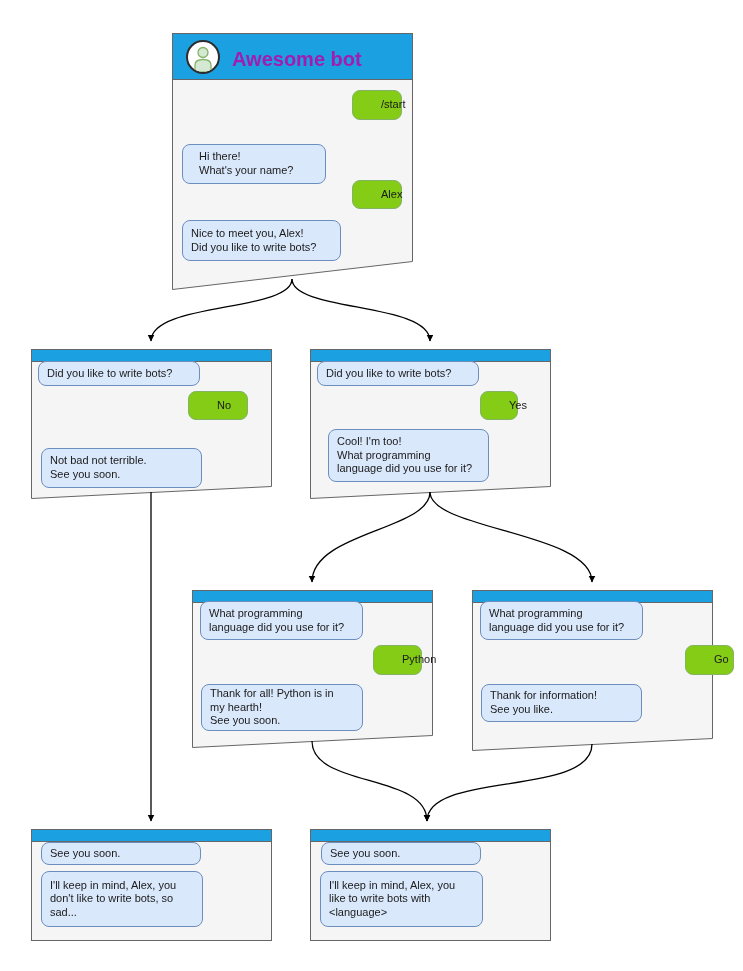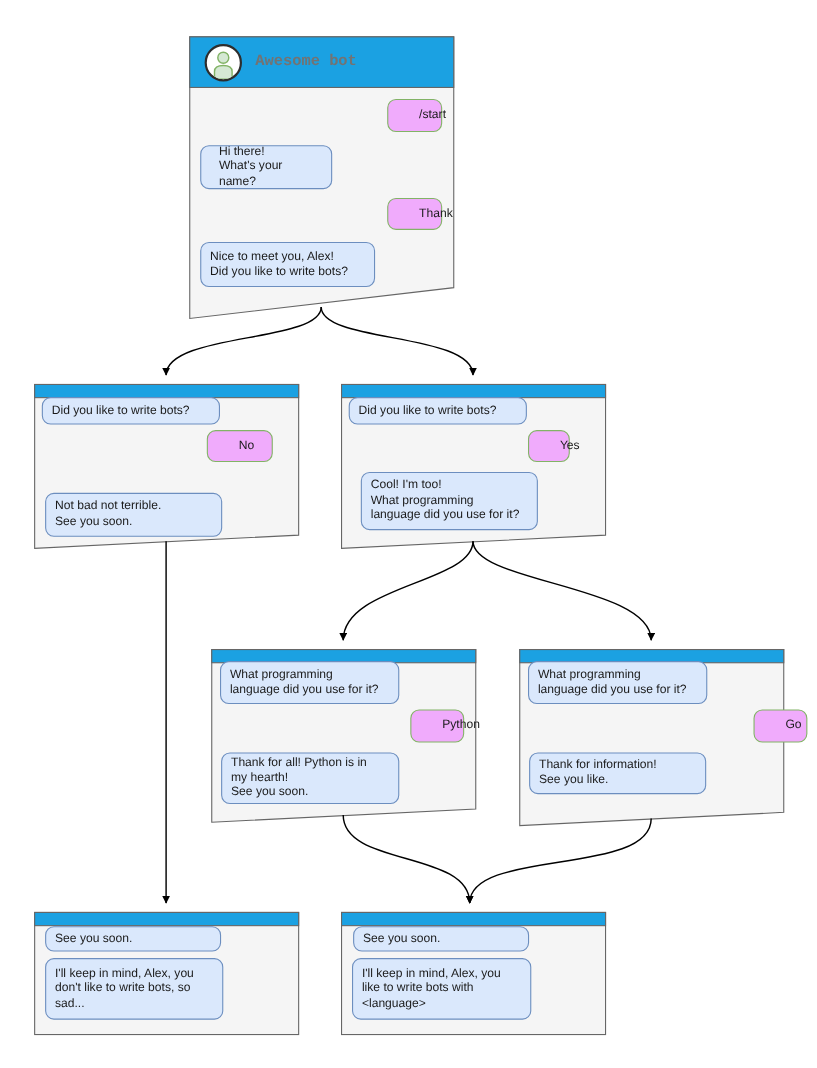--- a/index.html
+++ b/index.html
@@ -8,25 +8,24 @@
     font-family:"Liberation Sans", sans-serif;overflow:hidden;
   }
   .diagram-svg{position:absolute;left:0;top:0;}
   .bubble{
     position:absolute;box-sizing:border-box;border-radius:8px;
     font-size:11px;line-height:1.24;color:#1a1a1a;
     padding:4px 8px;white-space:pre-line;
     display:flex;align-items:center;text-align:left;
   }
   .bot-bubble{background:#dae8fc;border:1px solid #6c8ebf;}
-  .user-bubble{background:#f0abfc;border:1px solid #82b366;padding-left:28px;}
+  .user-bubble{background:#84cc16;border:1px solid #82b366;padding-left:28px;}
   .window-title{
-    position:absolute;color:#737373;font-weight:bold;font-size:14px;
+    position:absolute;color:#a21caf;font-weight:bold;font-size:20px;
     white-space:nowrap;
-    font-family:Liberation Mono, monospace;
   }
   .avatar{
     position:absolute;width:34px;height:34px;border-radius:50%;
     background:#ffffff;border:2px solid #2d2d2d;box-sizing:border-box;
     display:flex;align-items:flex-end;justify-content:center;overflow:hidden;
   }
 </style>
 </head>
 <body>
 
@@ -87,23 +86,23 @@
 
   <div class="avatar" style="left:186px;top:40px;">
     <svg width="22" height="26" viewBox="0 0 22 26">
       <circle cx="11" cy="6.5" r="5" fill="#d5e8d4" stroke="#82b366" stroke-width="1.3"></circle>
       <path d="M3,26 L3,19 C3,15.5 6,13.5 11,13.5 C16,13.5 19,15.5 19,19 L19,26 Z" fill="#d5e8d4" stroke="#82b366" stroke-width="1.3"></path>
     </svg>
   </div>
   <div class="window-title" style="left:232px;top:48px;">Awesome bot</div>
 
   <div class="bubble user-bubble" style="left:352px;top:90px;width:50px;height:30px;">/start</div>
-  <div class="bubble bot-bubble" style="left:182px;top:132px;width:120px;height:40px;padding-left:16px;">Hi there!
+  <div class="bubble bot-bubble" style="left:182px;top:144px;width:144px;height:40px;padding-left:16px;">Hi there!
 What's your name?</div>
-  <div class="bubble user-bubble" style="left:352px;top:180px;width:50px;height:29px;">Thank</div>
+  <div class="bubble user-bubble" style="left:352px;top:180px;width:50px;height:29px;">Alex</div>
   <div class="bubble bot-bubble" style="left:182px;top:220px;width:159px;height:41px;">Nice to meet you, Alex!
 Did you like to write bots?</div>
 
   <div class="bubble bot-bubble" style="left:38px;top:361px;width:162px;height:25px;">Did you like to write bots?</div>
   <div class="bubble user-bubble" style="left:188px;top:391px;width:60px;height:29px;">No</div>
   <div class="bubble bot-bubble" style="left:41px;top:427px;width:161px;height:40px;margin-top:21px;">Not bad not terrible.
 See you soon.</div>
 
   <div class="bubble bot-bubble" style="left:317px;top:361px;width:162px;height:25px;">Did you like to write bots?</div>
   <div class="bubble user-bubble" style="left:480px;top:391px;width:36px;height:29px;">Yes</div>

